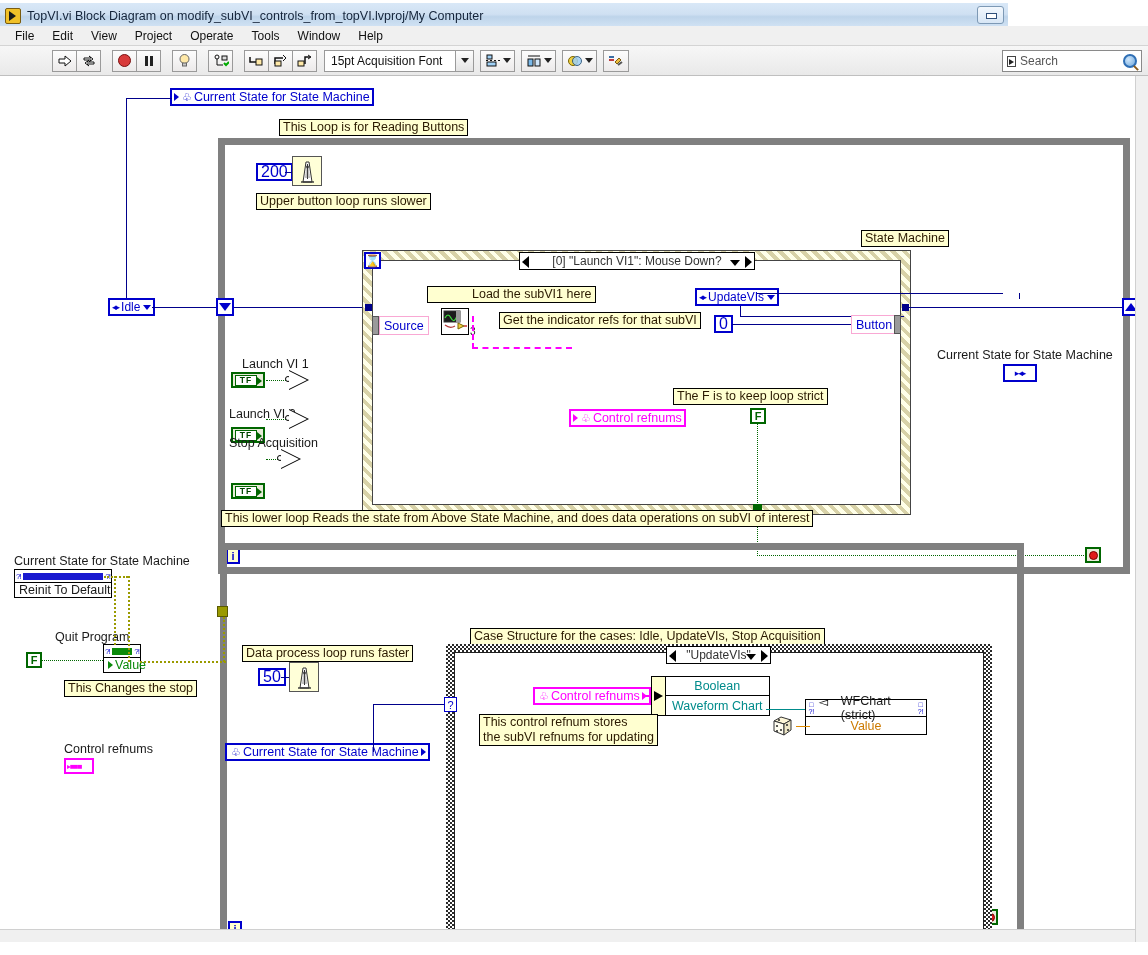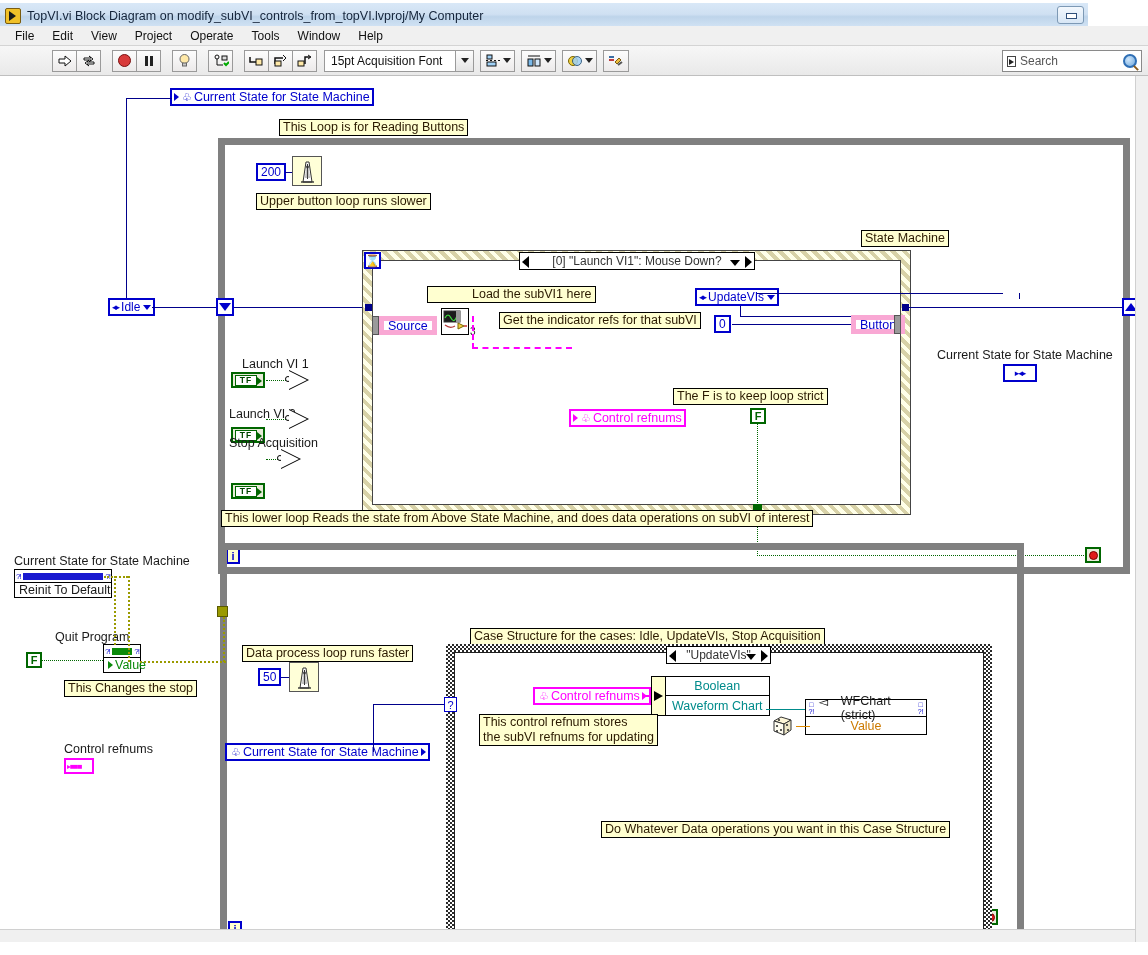--- a/index.html
+++ b/index.html
@@ -11,21 +11,21 @@
   }
   #app {
     position: relative;
     width: 1148px; height: 955px;
     overflow: hidden;
     background: #ffffff;
   }
 
   
   .titlebar {
-    position: absolute; left: 0; top: 3px; width: 1088px; height: 26px;
+    position: absolute; left: 0; top: 3px; width: 1008px; height: 26px;
     background: linear-gradient(to bottom, #d9e8f7 0%, #cfe0f2 45%, #bed4ea 55%, #d3e4f5 100%);
     border-bottom: 1px solid #8fa9c2;
     display: flex; align-items: center;
   }
   .titlebar .app-icon {
     width: 16px; height: 16px; margin-left: 5px; margin-right: 6px;
     background: #f0c028; border: 1px solid #7a5c10; border-radius: 2px;
     position: relative; flex: 0 0 auto;
   }
   .titlebar .app-icon::after {
@@ -148,21 +148,21 @@
     font-size: 12px; height: 18px; display:flex; align-items:center;
     padding: 0 2px; white-space: nowrap;
   }
   .enum-const .lr { font-size: 9px; margin-right:2px; letter-spacing:-1px;}
   .enum-const .cd { margin-left:3px; width:0;height:0;
      border-left:4px solid transparent;border-right:4px solid transparent;border-top:5px solid #0000cc;}
 
   
   .num-const {
     border: 2px solid #0000cc; background:#fff; color:#0000cc;
-    font-size: 12px; height: 18px; display:flex; align-items:center;
+    font-size: 16px; height: 18px; display:flex; align-items:center;
     padding: 0 3px;
   }
   
   .bool-const {
     border: 2px solid #006600; background:#fff; color:#006600;
     font-size: 11px; font-weight:bold; width: 16px; height: 16px;
     display:flex; align-items:center; justify-content:center;
   }
   
   .bool-term {
@@ -218,21 +218,21 @@
 
   
   .refnum-term {
     border:2px solid #ff00ff; background:#fff; width:30px;height:16px;
     display:flex;align-items:center; padding-left:1px;
   }
   .refnum-term .ico { font-size:8px;color:#ff00ff;letter-spacing:-1px;}
 
   
   .term-box {
-    border:5px solid #f9a8d4; background:#fff; color:#0000cc;
+    border:1px solid #f9a8d4; background:#fff; color:#0000cc;
     font-size:12.5px; height:19px; display:flex;align-items:center;
     padding:0 4px; white-space:nowrap;
   }
   .tunnel-bar { width:7px;height:19px;background:#9a9a9a;border:1px solid #555; }
 
   
   .propnode { border:1px solid #000; background:#fff; }
   .propnode .hdr {
     height:13px; background:#fff; display:flex;align-items:center;justify-content:space-between;
     border-bottom:1px solid #000; padding:0 1px;
@@ -813,18 +813,17 @@
         <circle cx="7" cy="14" r="1.1" fill="#333"></circle>
           <circle cx="11" cy="18" r="1.1" fill="#333"></circle>
         <circle cx="7" cy="19" r="1.1" fill="#333"></circle>
           <circle cx="17" cy="13" r="1.1" fill="#333"></circle>
         <circle cx="18" cy="18" r="1.1" fill="#333"></circle>
           <circle cx="9" cy="8" r="1.1" fill="#333"></circle>
       </svg>
     </div>
     <div class="wire-orange h" style="left:796px; top:650px; width:14px;"></div>
 
-    <div class="node comment" style="left:601px; top:745px;">Do Whatever Data operations you want in this Case Structure</div>
 
     <div class="scroll-h"></div>
     <div class="scroll-v"></div>
   </div>
 </div>
 
 </body></html>

